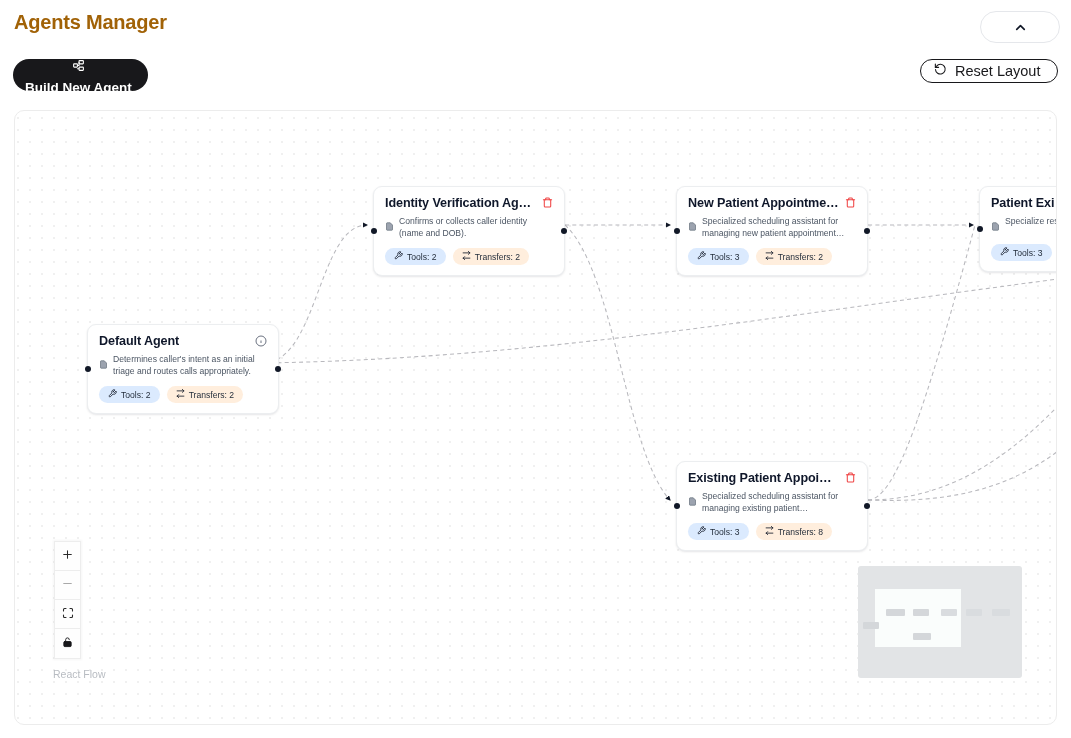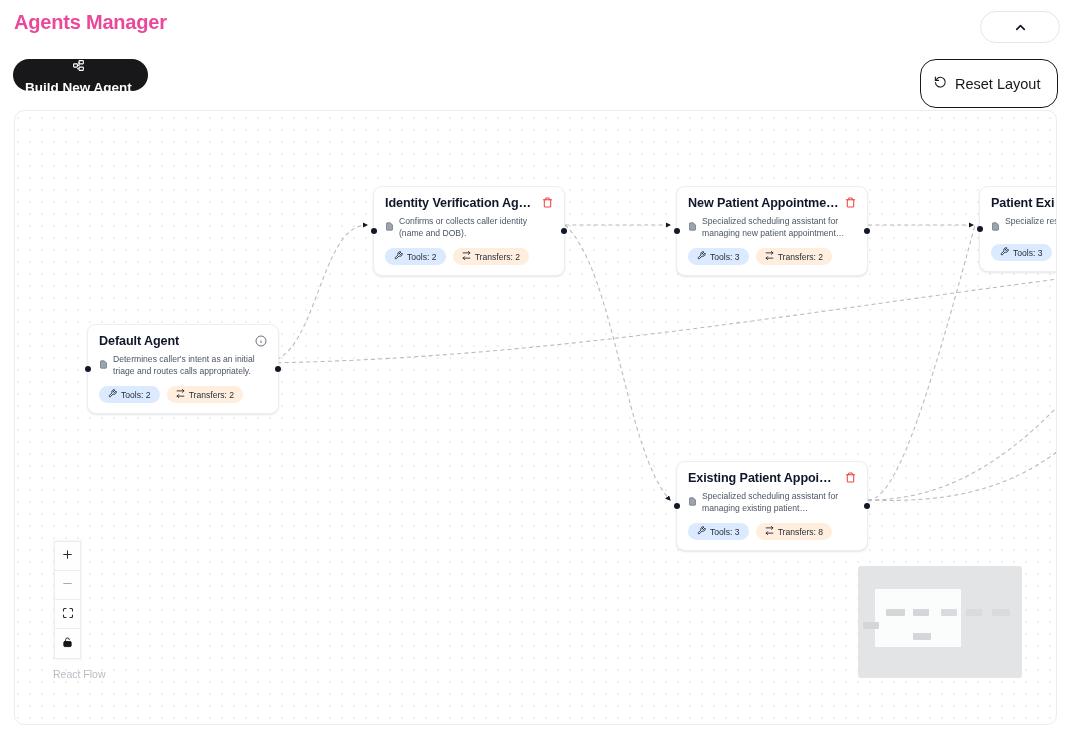--- a/index.html
+++ b/index.html
@@ -8,21 +8,21 @@
     width: 1071px; height: 738px;
     background: #ffffff;
     font-family: "Liberation Sans", sans-serif;
     overflow: hidden;
   }
   #root { position: relative; width: 1071px; height: 738px; background:#fff; }
 
   
   .page-title {
     position: absolute; left: 14px; top: 11px;
-    font-size: 20px; font-weight: 700; color: #ec4899;
+    font-size: 20px; font-weight: 700; color: #a16207;
     letter-spacing: -0.2px;
   }
   .collapse-btn {
     position: absolute; right: 11px; top: 11px;
     width: 80px; height: 32px; border-radius: 16px;
     background: #fff; border: 1px solid #e5e7eb;
     display: flex; align-items: center; justify-content: center;
     cursor: pointer;
   }
   .collapse-btn svg { display:block; }
@@ -41,21 +41,21 @@
   .save-btn {
     position: absolute; left: 768px; top: 59px;
     height: 32px; padding: 0 18px 0 14px;
     border-radius: 16px; background: #f4f4f5; color: #c9cacd;
     display: flex; align-items: center; gap: 8px;
     font-size: 14.5px; font-weight: 500; cursor: default;
     border: none;
   }
   .reset-btn {
     position: absolute; left: 920px; top: 59px;
-    height: 49px; padding: 0 17px 0 13px;
+    height: 24px; padding: 0 17px 0 13px;
     border-radius: 16px; background: #fff; color: #18181b;
     display: flex; align-items: center; gap: 8px;
     font-size: 14.5px; font-weight: 500; cursor: pointer;
     border: 1.4px solid #18181b;
   }
 
   
   .canvas {
     position: absolute; left: 14px; top: 110px;
     width: 1043px; height: 615px;

